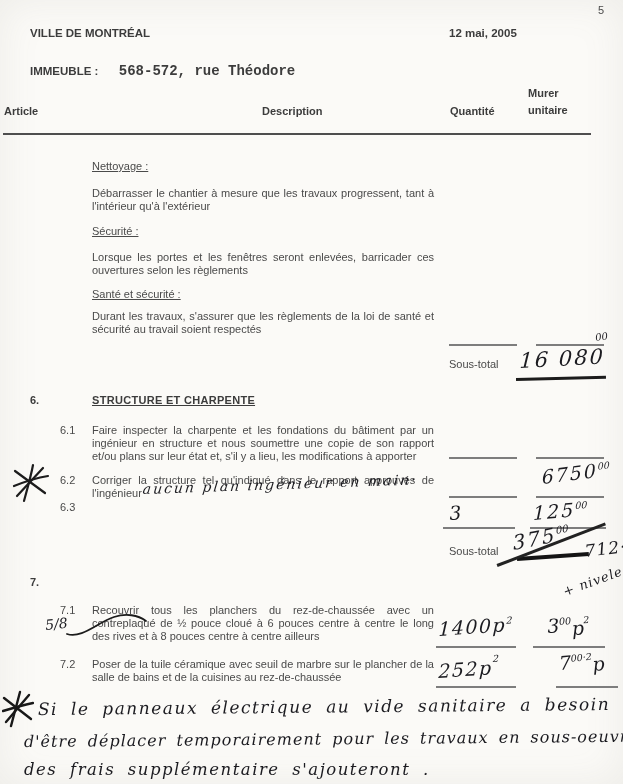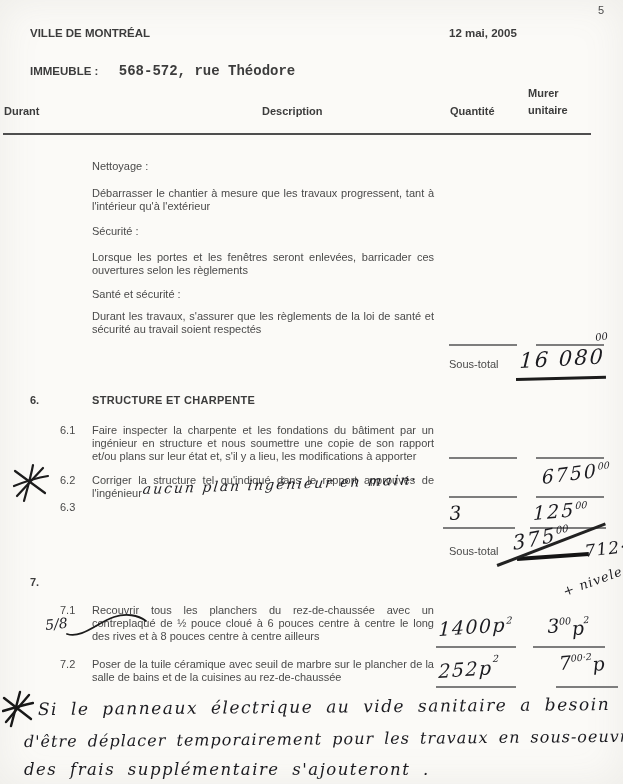--- a/index.html
+++ b/index.html
@@ -6,21 +6,21 @@
   .page{
     position:relative;width:623px;height:784px;margin:0 auto;
     background:#fbfaf7;
     box-shadow:inset 0 0 40px rgba(120,120,110,0.10);
     font-family:"Liberation Sans",sans-serif;
     color:#454545;overflow:hidden;
   }
   .abs{position:absolute;}
   .printed{font-size:11px;line-height:13px;color:#4a4a4a;}
   .bold{font-weight:bold;color:#3c3c3c;}
-  .uline{}
+  .uline{text-decoration:underline;}
   .just{text-align:justify;}
   .para{width:342px;}
   .rule{position:absolute;height:2px;background:#7d7d7d;}
   .rule.dark{background:#4e4e4e;}
   
   .hw{
     font-family:"DejaVu Serif",serif;font-style:italic;
     color:#1b1b20;white-space:nowrap;transform-origin:left bottom;
   }
   .hw sup{font-size:0.5em;vertical-align:super;letter-spacing:0;}
@@ -36,21 +36,21 @@
 <div class="page">
 
   <div class="abs printed" style="left:598px;top:4px;">5</div>
   <div class="abs printed bold" style="left:30px;top:27px;font-size:11.5px;">VILLE DE MONTRÉAL</div>
   <div class="abs printed bold" style="left:449px;top:27px;font-size:11.5px;">12 mai, 2005</div>
   <div class="abs" style="left:30px;top:61px;">
     <span class="printed bold" style="font-size:11.5px;margin-top:20px;">IMMEUBLE :</span>
     <span class="printed bold" style="font-size:14px;margin-left:16px;font-family:Liberation Mono, monospace;">568-572, rue Théodore</span>
   </div>
 
-  <div class="abs printed bold" style="left:4px;top:105px;">Durant</div>
+  <div class="abs printed bold" style="left:4px;top:105px;">Article</div>
   <div class="abs printed bold" style="left:262px;top:105px;">Description</div>
   <div class="abs printed bold" style="left:450px;top:105px;">Quantité</div>
   <div class="abs" style="left:528px;top:87px;">
     <div class="printed bold">Murer</div>
     <div class="printed bold" style="margin-top:4px;">unitaire</div>
   </div>
   <div class="rule dark" style="left:3px;top:133px;width:588px;"></div>
 
   <div class="abs printed uline" style="left:92px;top:160px;">Nettoyage :</div>
   <div class="abs printed just para" style="left:92px;top:187px;">Débarrasser le chantier à mesure que les travaux progressent, tant à l'intérieur qu'à l'extérieur</div>

